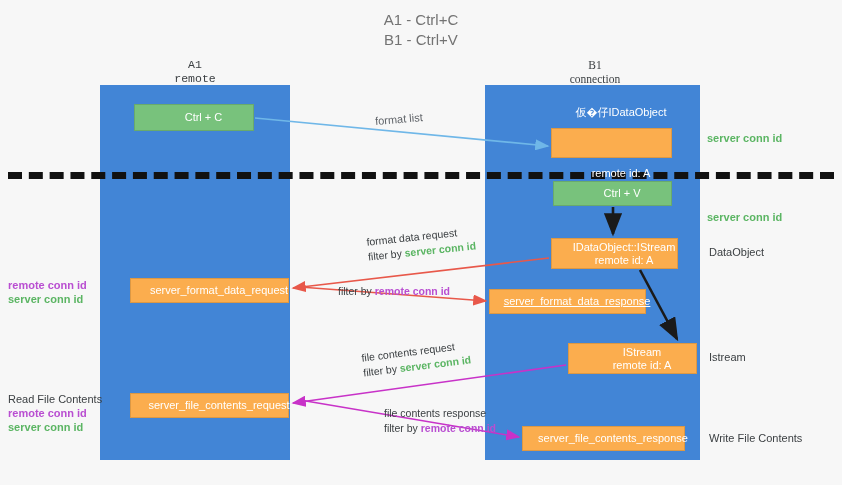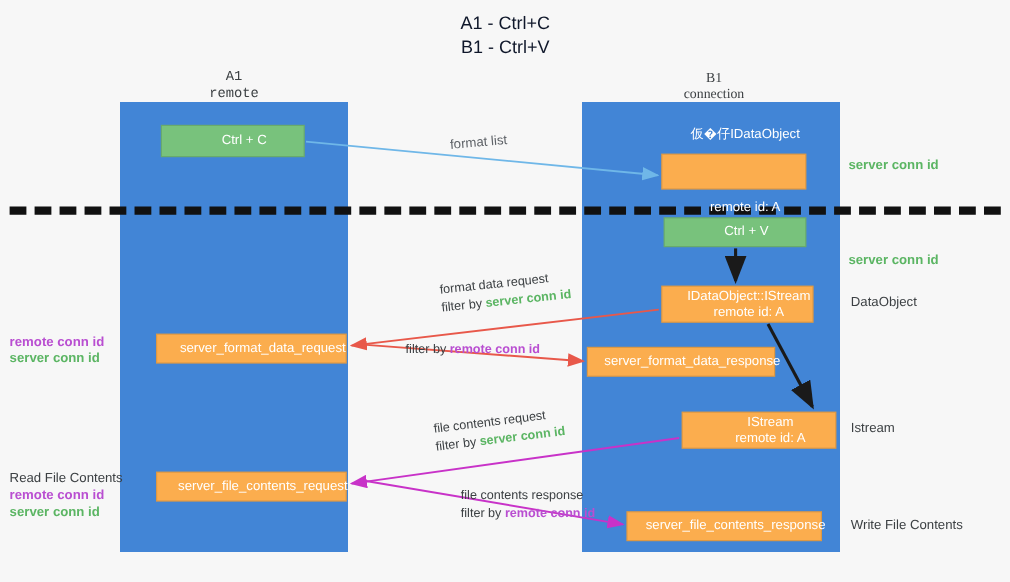--- a/index.html
+++ b/index.html
@@ -10,21 +10,21 @@
     position:relative;
     overflow:hidden;
     color:#3c4043;
   }
   .stage{position:absolute;left:0;top:0;width:842px;height:485px;}
   .abs{position:absolute;}
 
   
   .title{
     left:0;top:10px;width:842px;
-    text-align:center;font-size:15px;line-height:20px;color:#0f172a;
+    text-align:center;font-size:15px;line-height:20px;color:#737373;
   }
 
   
   .band{background:#4285d6;}
   #band-a1{left:100px;top:85px;width:190px;height:375px;}
   #band-b1{left:485px;top:85px;width:215px;height:375px;}
 
   
   .col-head{
     text-align:center;font-size:11.5px;line-height:14px;color:#3c4043;
@@ -49,21 +49,21 @@
     padding-left:19px;
   }
   .green{background:#78c27c;}
   .orange{background:#fbad4e;}
 
   #box-ctrlc{left:134px;top:104px;width:120px;height:27px;}
   #box-dataobject{left:551px;top:128px;width:121px;height:30px;gap:48px;}
   #box-ctrlv{left:553px;top:181px;width:119px;height:25px;}
   #box-getdata{left:551px;top:238px;width:127px;height:31px;}
   #box-fmt-req{left:130px;top:278px;width:159px;height:25px;}
-  #box-fmt-resp{left:489px;top:289px;width:157px;height:25px;}
+  #box-fmt-resp{left:489px;top:289px;width:157px;height:25px;text-decoration:underline;}
   #box-istream{left:568px;top:343px;width:129px;height:31px;}
   #box-file-req{left:130px;top:393px;width:159px;height:25px;}
   #box-file-resp{left:522px;top:426px;width:163px;height:25px;}
 
   
   .anno{font-size:11px;line-height:14px;white-space:nowrap;}
   .green-t{color:#5bb563;font-weight:bold;}
   .magenta-t{color:#b94ed1;font-weight:bold;}
   .plain-t{color:#3c4043;}
 

